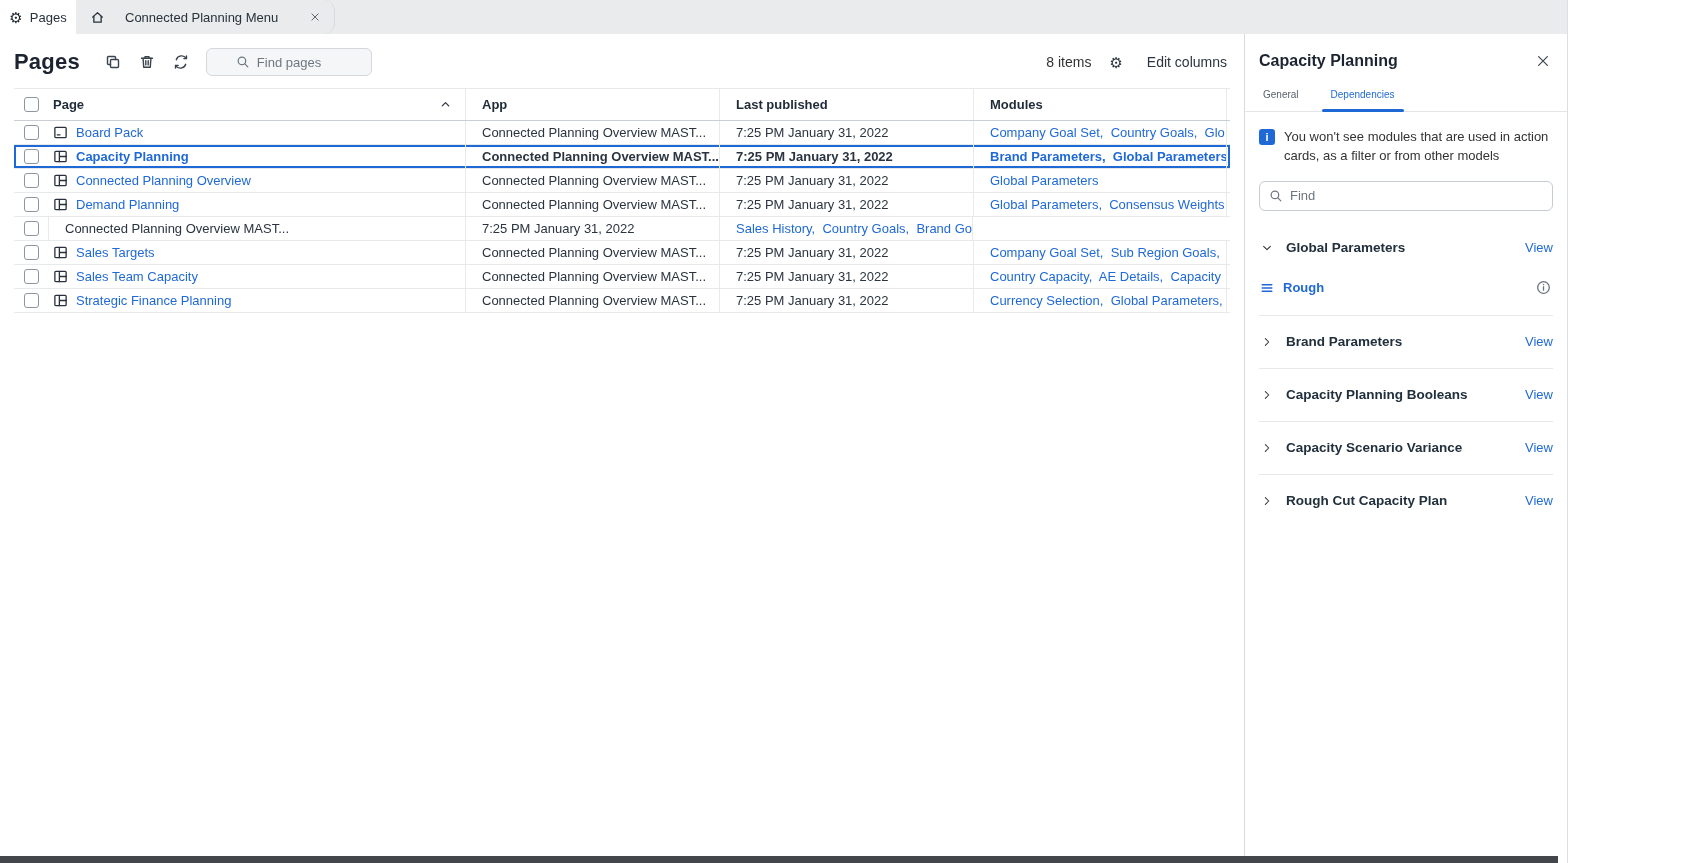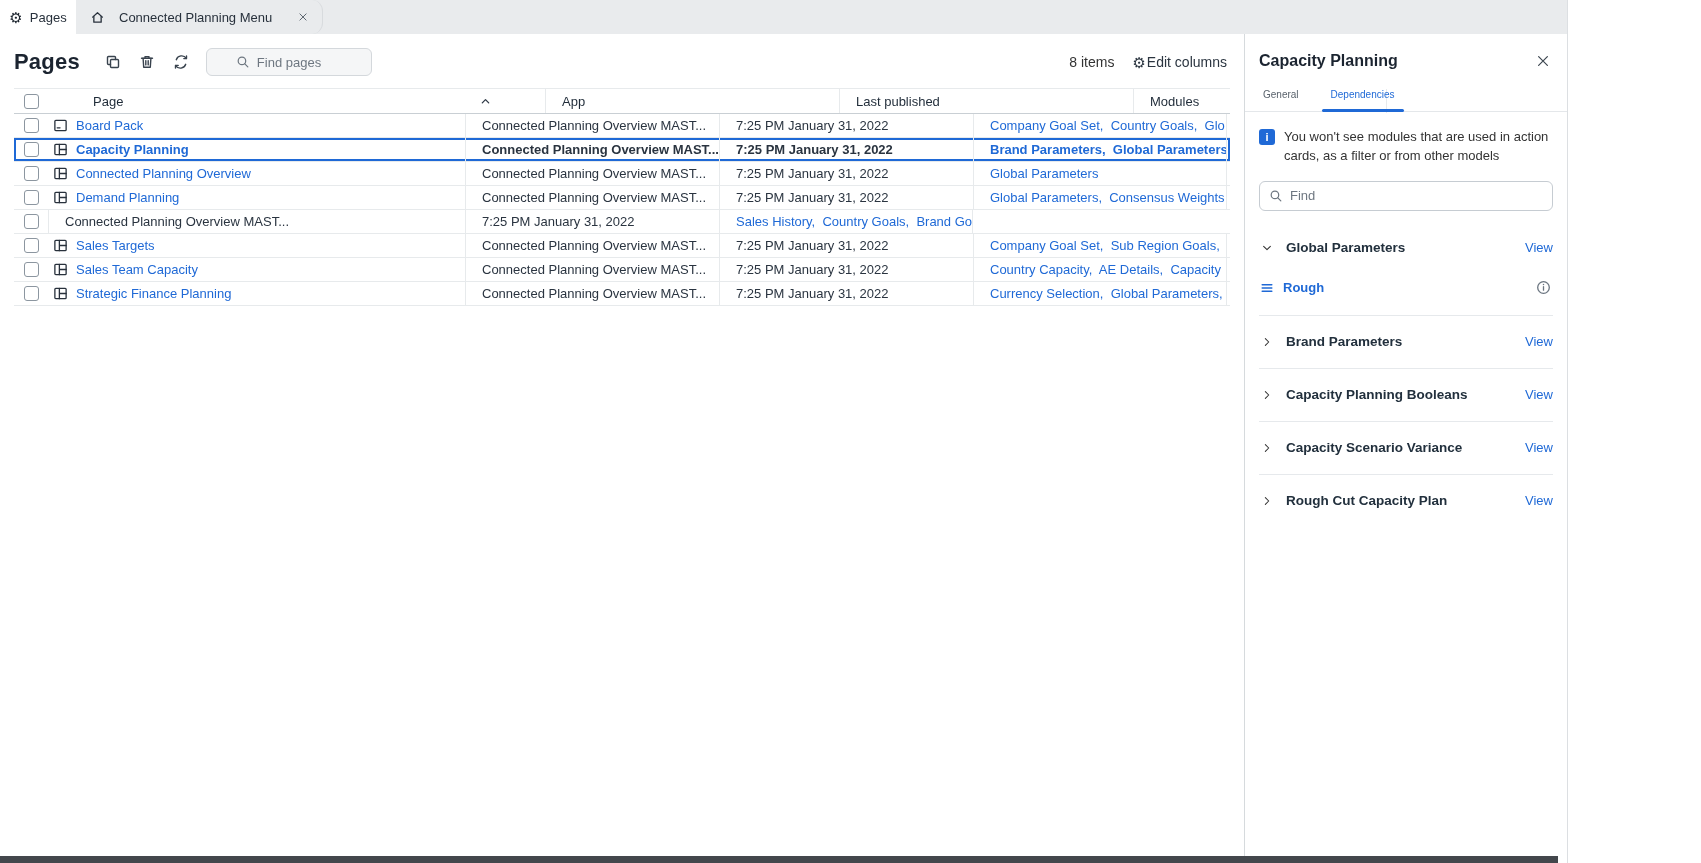--- a/index.html
+++ b/index.html
@@ -13,47 +13,47 @@
   *{box-sizing:border-box;margin:0;padding:0;}
   html,body{width:1701px;height:863px;}
   body{font-family:"Liberation Sans","DejaVu Sans",sans-serif;font-size:13px;color:var(--text-body);background:#fff;overflow:hidden;}
   .stage{position:relative;width:1701px;height:863px;background:#fff;}
   .app{position:absolute;left:0;top:0;width:1568px;height:863px;background:#fff;border-right:1px solid #dcdfe2;}
 
   
   .tabbar{height:34px;display:flex;align-items:stretch;background:#e9ebed;}
   .tab{display:flex;align-items:center;font-size:13px;color:#28313c;cursor:pointer;}
   .tab-active{width:76px;justify-content:center;gap:7px;background:#fff;}
-  .tab-inactive{padding:0 10px 0 14px;gap:14px;border-right:1px solid #d8dbde;border-radius:11px;}
+  .tab-inactive{padding:0 10px 0 14px;gap:20px;border-right:1px solid #d8dbde;border-radius:11px;}
   .glyph{display:flex;align-items:center;justify-content:center;}
   .gear-glyph::before{content:"\2699";font-size:15px;line-height:1;color:#1c242e;}
   .tab-close{width:18px;height:18px;display:flex;align-items:center;justify-content:center;margin-left:8px;border-radius:3px;color:#4a5560;}
   .icon svg{display:block;fill:none;stroke:currentColor;stroke-width:1.4;stroke-linecap:round;stroke-linejoin:round;}
 
   .content{display:flex;height:calc(863px - 34px);}
   .main{width:1244px;background:#fff;}
 
   
   .toolbar{display:flex;align-items:center;height:34px;margin:11px 0 9px;padding:0 17px 0 14px;}
   .page-title{font-size:22px;font-weight:700;color:#1b2430;margin-right:20px;letter-spacing:.2px;}
   .tool-icons{display:flex;align-items:center;gap:8px;margin-right:12px;color:#39434e;}
   .icon-btn{width:26px;height:26px;display:flex;align-items:center;justify-content:center;border-radius:4px;cursor:pointer;color:#39434e;}
   .search-box{display:flex;align-items:center;gap:7px;height:28px;border:1px solid #d4d8dc;background:#f5f6f7;border-radius:6px;padding:0 9px;color:#6e7781;}
   .search-box.main-search{width:166px;padding-left:29px;}
   .search-box input{border:none;background:transparent;outline:none;font:13px "Liberation Sans",sans-serif;color:#333;width:100%;}
   .search-box input::placeholder{color:#6e7781;}
   .spacer{flex:1;}
   .items-count{font-size:14px;color:#333;margin-right:18px;}
-  .edit-cols{display:flex;align-items:center;gap:1px;font-size:14px;color:#2b3540;cursor:pointer;}
+  .edit-cols{display:flex;align-items:center;gap:24px;font-size:14px;color:#2b3540;cursor:pointer;}
   .edit-cols .gear-glyph::before{color:#2b3540;}
 
   
   .table{margin:0 14px;}
   .t-row{display:grid;grid-template-columns:34px 417px 254px 254px 254px;align-items:stretch;height:24px;border-bottom:1px solid var(--line);position:relative;background:#fff;}
-  .t-head{height:26px;border-top:1px solid var(--line);border-bottom:1px solid var(--line-dark);font-weight:400;color:var(--text-dark);gap:40px;}
+  .t-head{height:33px;border-top:1px solid var(--line);border-bottom:1px solid var(--line-dark);font-weight:700;color:var(--text-dark);}
   .cell{display:flex;align-items:center;overflow:hidden;white-space:nowrap;}
   .c-app,.c-pub,.c-mod{border-left:1px solid var(--line);padding-left:16px;}
   .c-mod{border-right:1px solid var(--line);color:var(--blue);white-space:pre;cursor:pointer;}
   .t-head .c-mod{color:var(--text-dark);cursor:default;}
   .c-check{justify-content:center;}
   .c-page{padding-left:5px;gap:8px;}
   .checkbox{width:15px;height:15px;border:1.5px solid #8c96a0;border-radius:3px;background:#fff;cursor:pointer;flex:0 0 auto;}
   .page-icon{display:flex;color:#28313c;flex:0 0 auto;}
   .page-link{color:var(--blue);cursor:pointer;overflow:hidden;text-overflow:clip;}
   .sort-icon{margin-left:auto;margin-right:14px;display:flex;color:#2c3744;}

